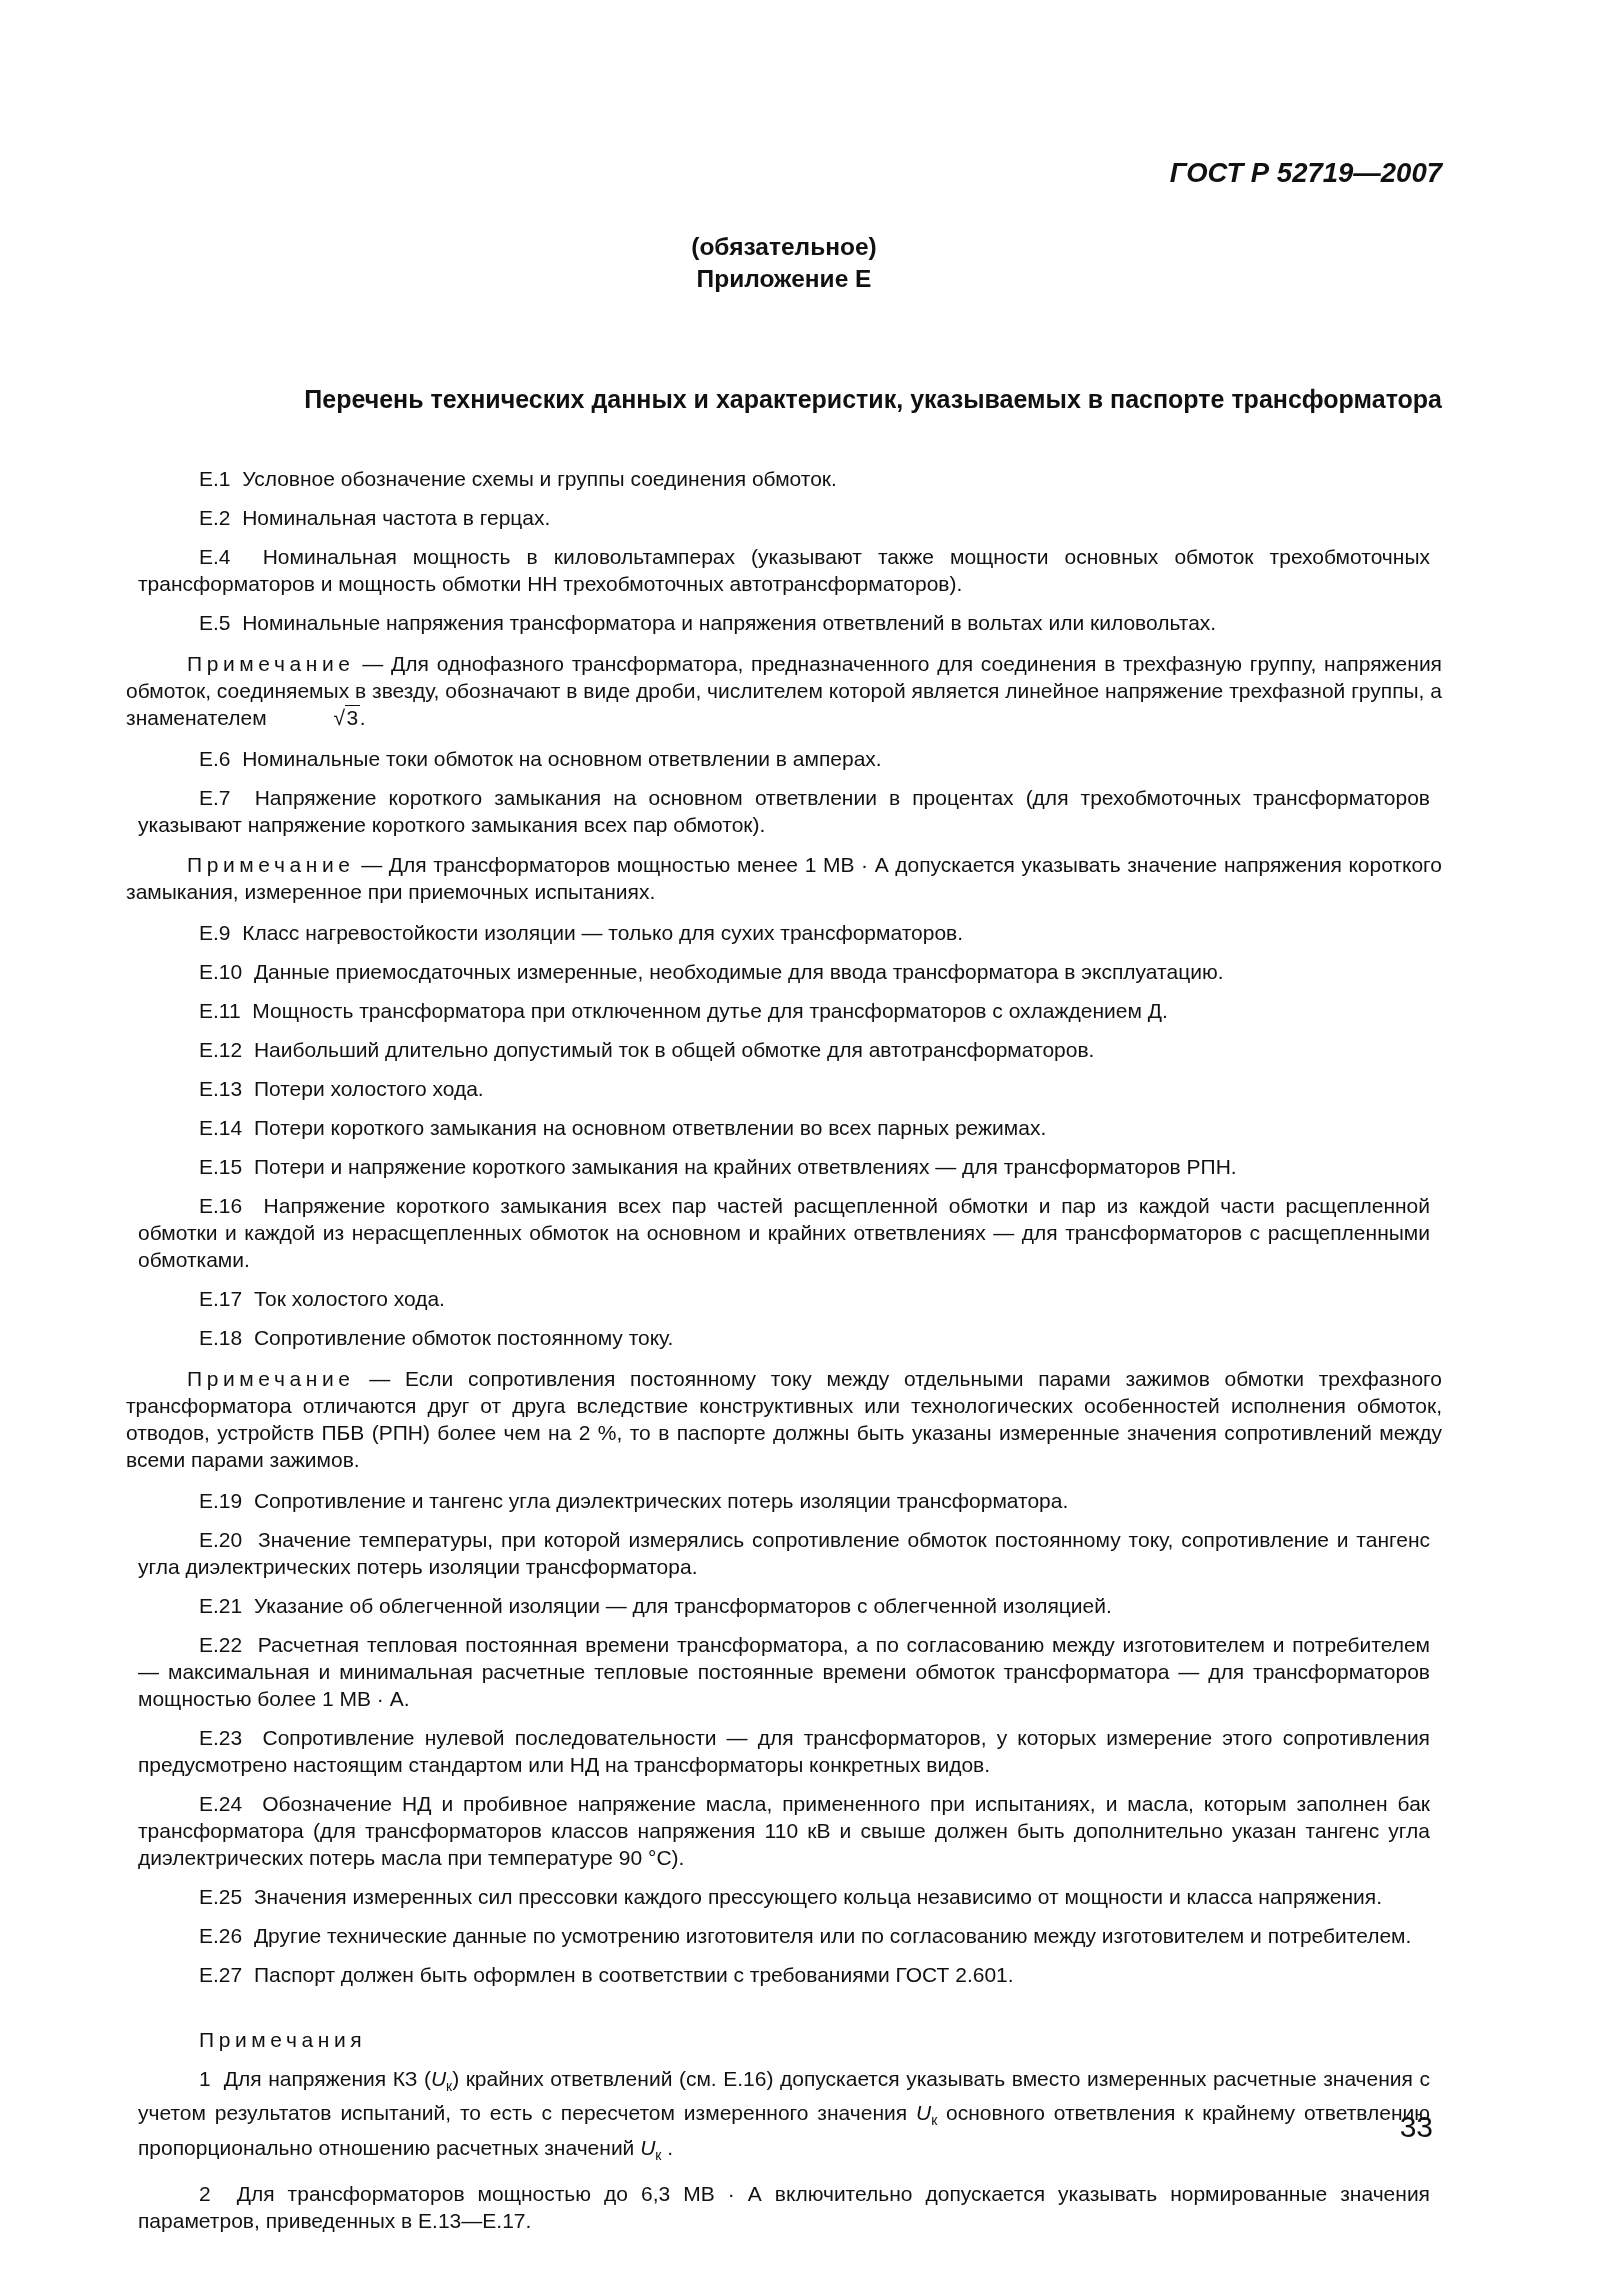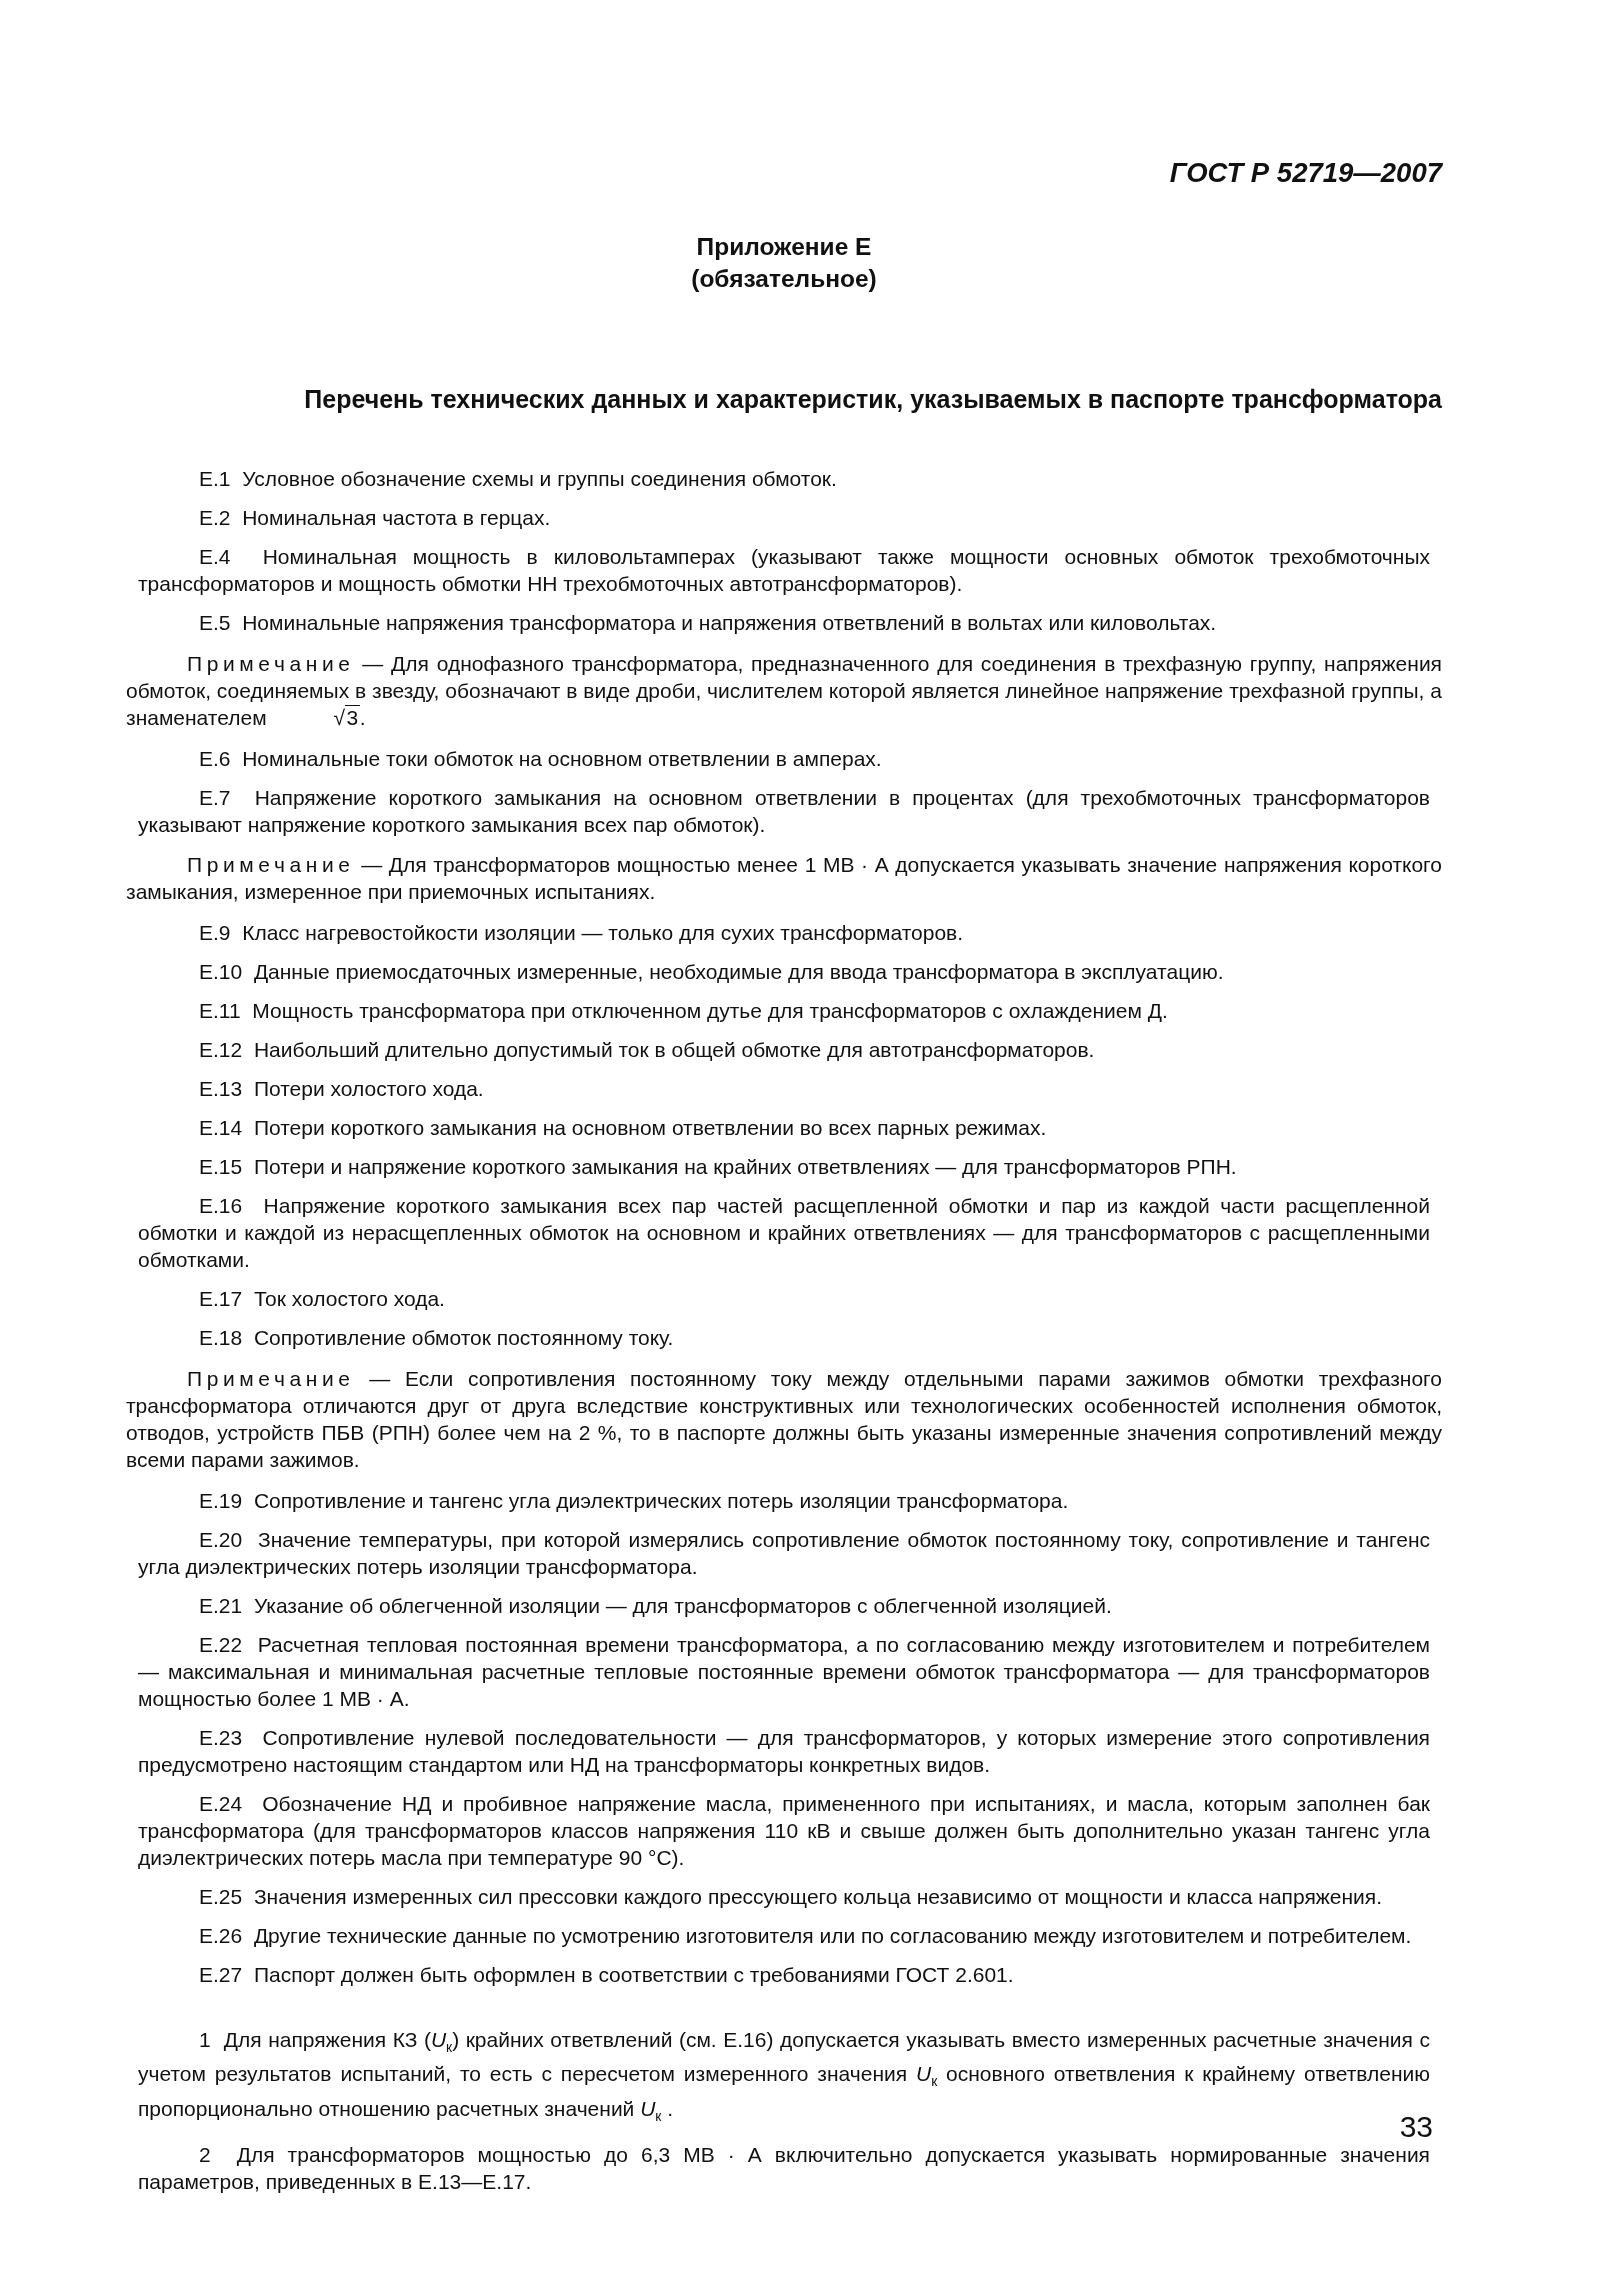--- a/index.html
+++ b/index.html
@@ -20,22 +20,22 @@
   .ital { font-style: italic; }
   .pagenum { position: absolute; top: 2110px; right: 9px; font-size: 30px; }
 </style>
 </head>
 <body>
 
 <div class="page">
   <div class="header">ГОСТ Р 52719—2007</div>
 
   <div class="annex">
+    <div>(обязательное)</div>
     <div>Приложение Е</div>
-    <div>(обязательное)</div>
   </div>
 
   <div class="title">Перечень технических данных и характеристик, указываемых в паспорте трансформатора</div>
 
   <div class="body">
 
     <p class="p"><span>Е.1</span>&nbsp; <span>Условное обозначение схемы и группы соединения обмоток.</span></p>
     <p class="p"><span>Е.2</span>&nbsp; <span>Номинальная частота в герцах.</span></p>
     <p class="p"><span>Е.4</span>&nbsp; <span>Номинальная мощность в киловольтамперах (указывают также мощности основных обмоток трехобмоточных трансформаторов и мощность обмотки НН трехобмоточных автотрансформаторов).</span></p>
     <p class="p"><span>Е.5</span>&nbsp; <span>Номинальные напряжения трансформатора и напряжения ответвлений в вольтах или киловольтах.</span></p>
@@ -64,19 +64,20 @@
     <p class="p"><span>Е.20</span>&nbsp; <span>Значение температуры, при которой измерялись сопротивление обмоток постоянному току, сопротивление и тангенс угла диэлектрических потерь изоляции трансформатора.</span></p>
     <p class="p"><span>Е.21</span>&nbsp; <span>Указание об облегченной изоляции — для трансформаторов с облегченной изоляцией.</span></p>
     <p class="p"><span>Е.22</span>&nbsp; <span>Расчетная тепловая постоянная времени трансформатора, а по согласованию между изготовителем и потребителем — максимальная и минимальная расчетные тепловые постоянные времени обмоток трансформатора — для трансформаторов мощностью более 1 МВ · А.</span></p>
     <p class="p"><span>Е.23</span>&nbsp; <span>Сопротивление нулевой последовательности — для трансформаторов, у которых измерение этого сопротивления предусмотрено настоящим стандартом или НД на трансформаторы конкретных видов.</span></p>
     <p class="p"><span>Е.24</span>&nbsp; <span>Обозначение НД и пробивное напряжение масла, примененного при испытаниях, и масла, которым заполнен бак трансформатора (для трансформаторов классов напряжения 110 кВ и свыше должен быть дополнительно указан тангенс угла диэлектрических потерь масла при температуре 90 °С).</span></p>
     <p class="p"><span>Е.25</span>&nbsp; <span>Значения измеренных сил прессовки каждого прессующего кольца независимо от мощности и класса напряжения.</span></p>
     <p class="p"><span>Е.26</span>&nbsp; <span>Другие технические данные по усмотрению изготовителя или по согласованию между изготовителем и потребителем.</span></p>
     <p class="p"><span>Е.27</span>&nbsp; <span>Паспорт должен быть оформлен в соответствии с требованиями ГОСТ 2.601.</span></p>
 
     <div class="gap"></div>
+    <p class="p"><span class="spaced">Примечания</span></p>
     <p class="p"><span>1</span>&nbsp; <span>Для напряжения КЗ (</span><span class="ital">U</span><sub class="k">к</sub><span>) крайних ответвлений (см. Е.16) допускается указывать вместо измеренных расчетные значения с учетом результатов испытаний, то есть с пересчетом измеренного значения </span><span class="ital">U</span><sub class="k">к</sub><span> основного ответвления к крайнему ответвлению пропорционально отношению расчетных значений </span><span class="ital">U</span><sub class="k">к</sub><span> .</span></p>
     <p class="p"><span>2</span>&nbsp; <span>Для трансформаторов мощностью до 6,3 МВ · А включительно допускается указывать нормированные значения параметров, приведенных в Е.13—Е.17.</span></p>
   </div>
 
   <div class="pagenum">33</div>
 </div>
 
 
 </body></html>

